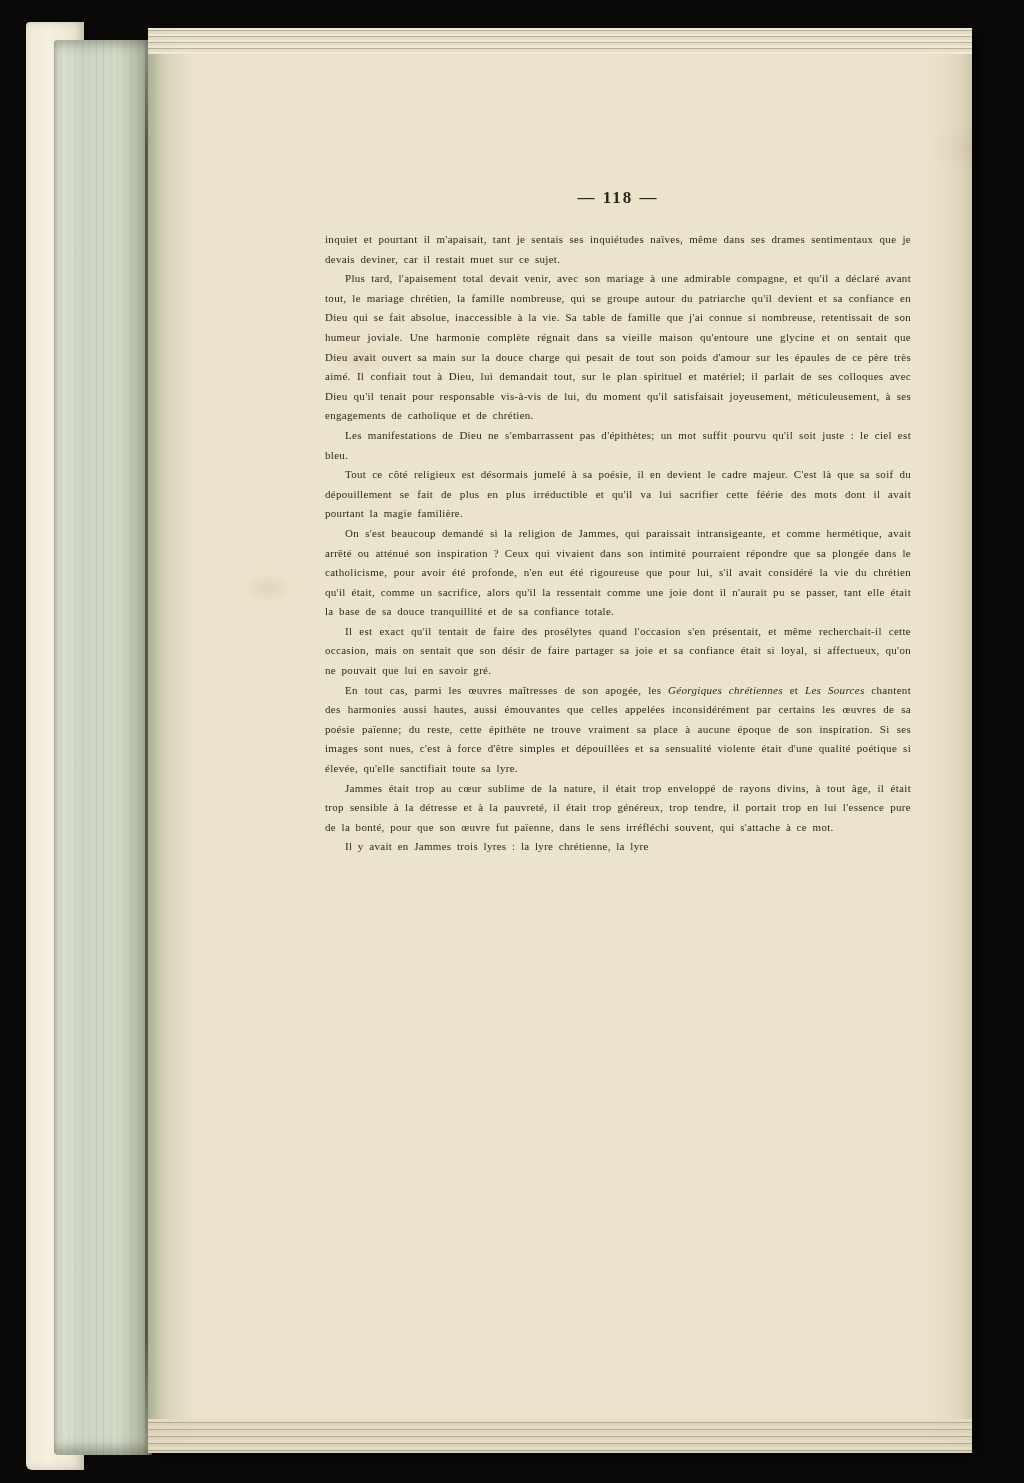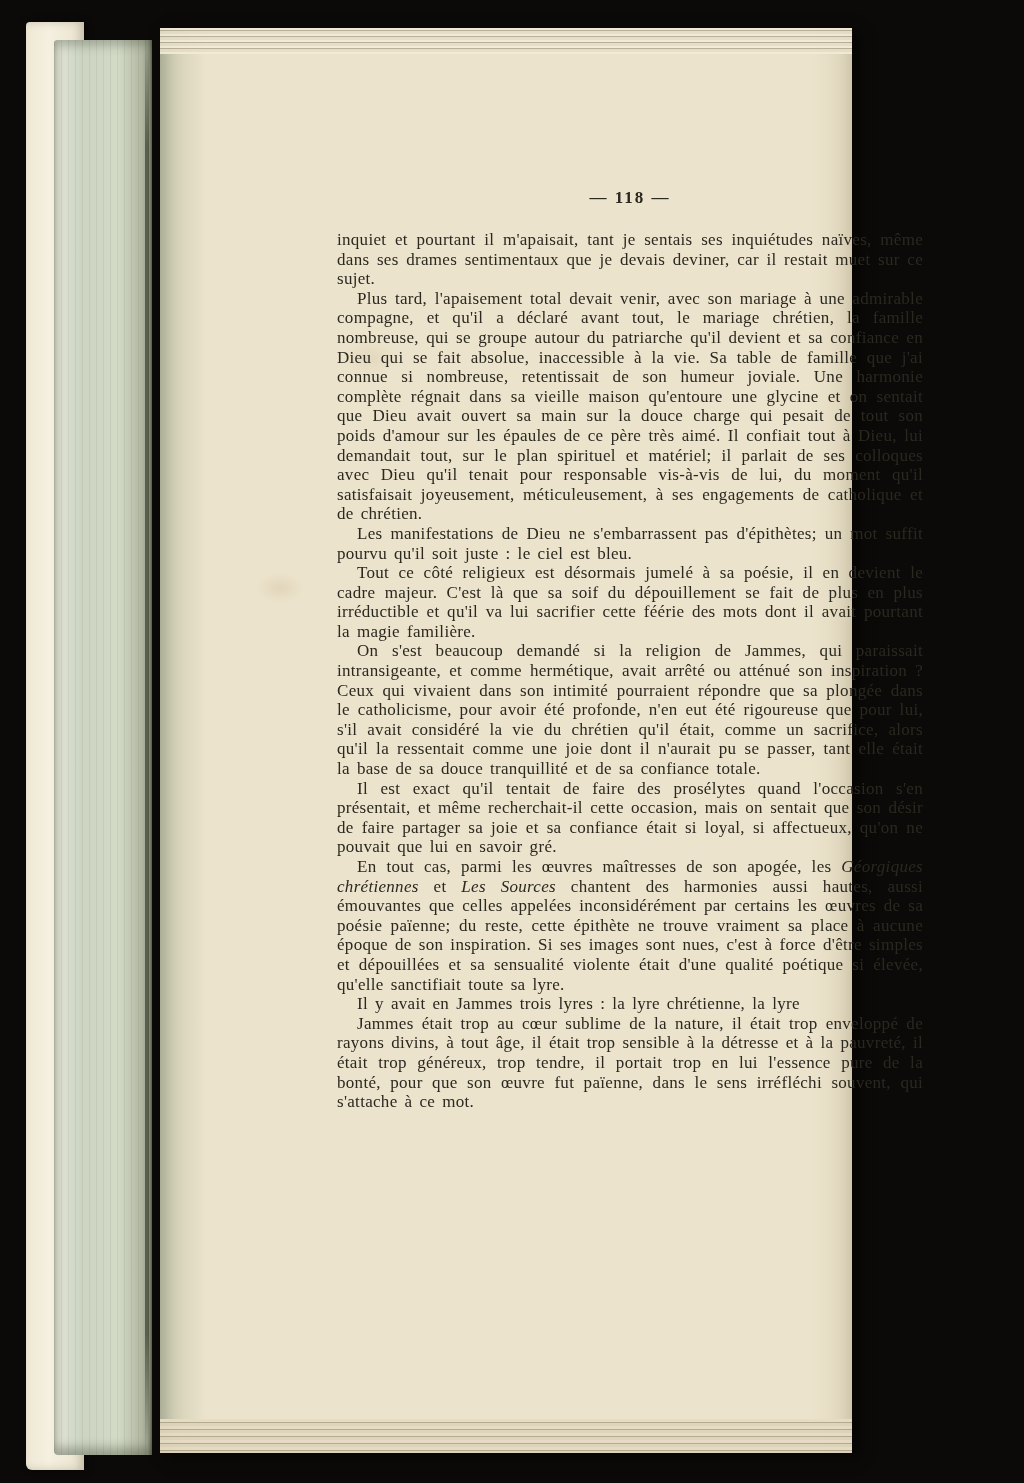--- a/index.html
+++ b/index.html
@@ -28,21 +28,21 @@
   .green-pages{
     position:absolute;left:54px;top:40px;width:98px;height:1415px;
     background:
       repeating-linear-gradient(to right, rgba(90,95,75,.10) 0 1px, rgba(0,0,0,0) 1px 7px),
       linear-gradient(to right,#e4e6d6 0,#ccd4c2 28%,var(--under-pages-color) 65%,#a8ae98 96%,#6d7260 100%);
     border-radius:3px 0 0 4px;
     box-shadow:inset 0 6px 10px rgba(40,45,30,.25), inset 0 -8px 10px rgba(40,45,30,.3);
   }
   
   .main-page{
-    position:absolute;left:160px;top:28px;width:692px;height:1425px;
+    position:absolute;left:148px;top:28px;width:824px;height:1425px;
     background:
       radial-gradient(ellipse 26px 60px at 847px 1092px, rgba(190,150,60,.30), rgba(190,150,60,0) 70%),
       radial-gradient(ellipse 40px 26px at 210px 330px, rgba(150,120,60,.10), rgba(150,120,60,0) 70%),
       radial-gradient(ellipse 34px 22px at 120px 560px, rgba(150,120,60,.12), rgba(150,120,60,0) 70%),
       radial-gradient(ellipse 60px 40px at 820px 120px, rgba(150,120,60,.08), rgba(150,120,60,0) 70%),
       linear-gradient(to right,#b9bca6 0,#d5d2b9 16px,var(--paper-color) 46px,var(--paper-color) 94%,#e2d8bf 100%);
     box-shadow:inset 0 0 22px rgba(95,85,55,.28), 6px 4px 14px rgba(0,0,0,.6);
   }
   
   .top-edges{
@@ -66,21 +66,21 @@
     color:var(--ink-color);
   }
   .page-number{
     text-align:center;
     font-size:17px;
     letter-spacing:2px;
     margin-bottom:22px;
     font-weight:bold;
   }
   .text-block{
-    font-size:17px;
+    font-size:11px;
     line-height:19.6px;
     text-align:justify;
     word-spacing:2.5px;
     letter-spacing:.3px;
   }
   .text-block p{margin:0;}
   .text-block p.indent{text-indent:20px;}
   .text-block .it{font-style:italic;}
 </style>
 </head>
@@ -96,18 +96,18 @@
     <div class="content">
       <div class="page-number">— 118 —</div>
       <div class="text-block">
           <p class=""><span>inquiet et pourtant il m'apaisait, tant je sentais ses inquiétudes naïves, même dans ses drames sentimentaux que je devais deviner, car il restait muet sur ce sujet.</span></p>
           <p class="indent"><span>Plus tard, l'apaisement total devait venir, avec son mariage à une admirable compagne, et qu'il a déclaré avant tout, le mariage chrétien, la famille nombreuse, qui se groupe autour du patriarche qu'il devient et sa confiance en Dieu qui se fait absolue, inaccessible à la vie. Sa table de famille que j'ai connue si nombreuse, retentissait de son humeur joviale. Une harmonie complète régnait dans sa vieille maison qu'entoure une glycine et on sentait que Dieu avait ouvert sa main sur la douce charge qui pesait de tout son poids d'amour sur les épaules de ce père très aimé. Il confiait tout à Dieu, lui demandait tout, sur le plan spirituel et matériel; il parlait de ses colloques avec Dieu qu'il tenait pour responsable vis-à-vis de lui, du moment qu'il satisfaisait joyeusement, méticuleusement, à ses engagements de catholique et de chrétien.</span></p>
           <p class="indent"><span>Les manifestations de Dieu ne s'embarrassent pas d'épithètes; un mot suffit pourvu qu'il soit juste : le ciel est bleu.</span></p>
           <p class="indent"><span>Tout ce côté religieux est désormais jumelé à sa poésie, il en devient le cadre majeur. C'est là que sa soif du dépouillement se fait de plus en plus irréductible et qu'il va lui sacrifier cette féérie des mots dont il avait pourtant la magie familière.</span></p>
           <p class="indent"><span>On s'est beaucoup demandé si la religion de Jammes, qui paraissait intransigeante, et comme hermétique, avait arrêté ou atténué son inspiration ? Ceux qui vivaient dans son intimité pourraient répondre que sa plongée dans le catholicisme, pour avoir été profonde, n'en eut été rigoureuse que pour lui, s'il avait considéré la vie du chrétien qu'il était, comme un sacrifice, alors qu'il la ressentait comme une joie dont il n'aurait pu se passer, tant elle était la base de sa douce tranquillité et de sa confiance totale.</span></p>
           <p class="indent"><span>Il est exact qu'il tentait de faire des prosélytes quand l'occasion s'en présentait, et même recherchait-il cette occasion, mais on sentait que son désir de faire partager sa joie et sa confiance était si loyal, si affectueux, qu'on ne pouvait que lui en savoir gré.</span></p>
           <p class="indent"><span>En tout cas, parmi les œuvres maîtresses de son apogée, les </span><span class="it">Géorgiques chrétiennes</span><span> et </span><span class="it">Les Sources</span><span> chantent des harmonies aussi hautes, aussi émouvantes que celles appelées inconsidérément par certains les œuvres de sa poésie païenne; du reste, cette épithète ne trouve vraiment sa place à aucune époque de son inspiration. Si ses images sont nues, c'est à force d'être simples et dépouillées et sa sensualité violente était d'une qualité poétique si élevée, qu'elle sanctifiait toute sa lyre.</span></p>
+          <p class="indent"><span>Jammes était trop au cœur sublime de la nature, il était trop enveloppé de rayons divins, à tout âge, il était trop sensible à la détresse et à la pauvreté, il était trop généreux, trop tendre, il portait trop en lui l'essence pure de la bonté, pour que son œuvre fut païenne, dans le sens irréfléchi souvent, qui s'attache à ce mot.</span></p>
           <p class="indent"><span>Il y avait en Jammes trois lyres : la lyre chrétienne, la lyre</span></p>
-          <p class="indent"><span>Jammes était trop au cœur sublime de la nature, il était trop enveloppé de rayons divins, à tout âge, il était trop sensible à la détresse et à la pauvreté, il était trop généreux, trop tendre, il portait trop en lui l'essence pure de la bonté, pour que son œuvre fut païenne, dans le sens irréfléchi souvent, qui s'attache à ce mot.</span></p>
         </div>
     </div>
   </div>
 </div>
 
 </body></html>

